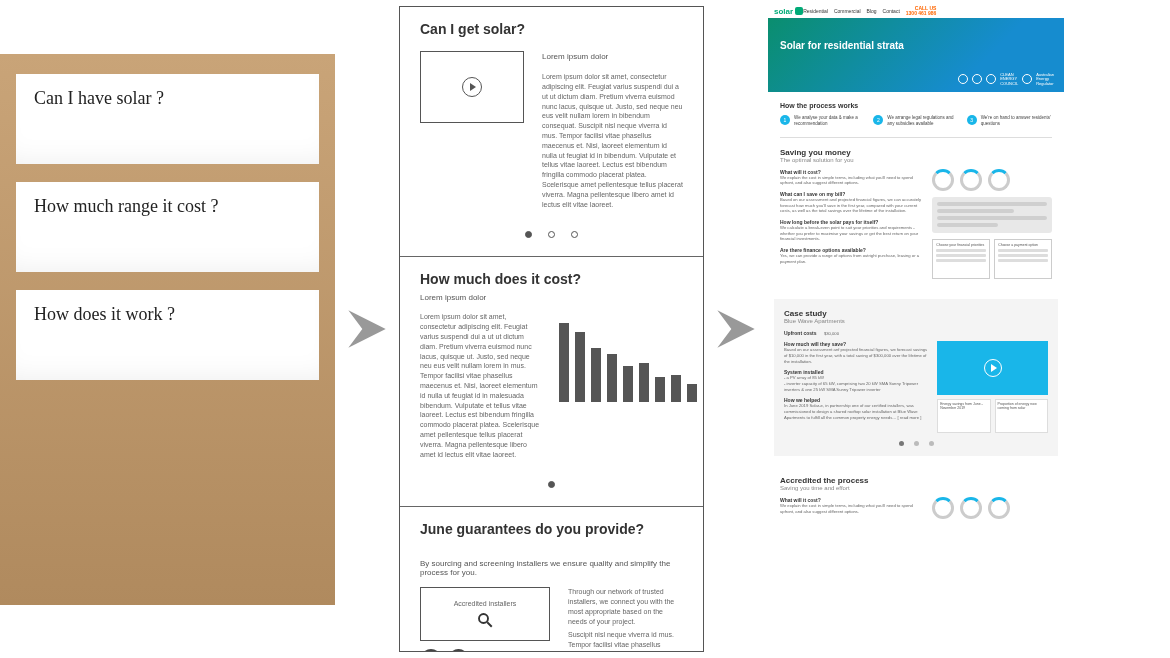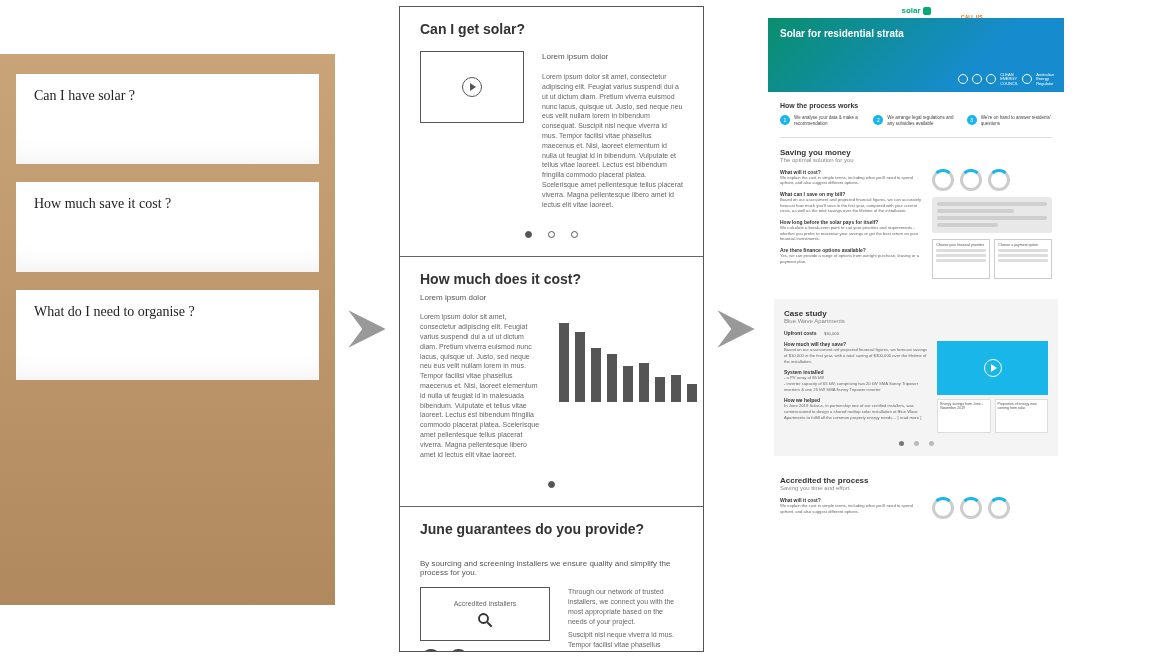--- a/index.html
+++ b/index.html
@@ -23,21 +23,21 @@
     padding: 20px 16px;
     display: flex;
     flex-direction: column;
     gap: 18px;
   }
   .index-card {
     background: #fff;
     height: 90px;
     padding: 14px 18px;
     font-family: "Comic Sans MS", cursive;
-    font-size: 14px;
+    font-size: 18px;
     color: #222;
     box-shadow: inset 0 -20px 30px -20px rgba(0,0,0,0.08);
   }
 
   
   .arrow {
     flex: 0 0 auto;
     width: 64px;
     display: flex;
     justify-content: center;
@@ -91,29 +91,29 @@
 
   
   .site {
     width: 296px;
     height: 650px;
     background:#fff;
     font-size: 5px;
     color:#555;
   }
   .site-header {
-    height: 14px; padding: 2px 6px; display:flex; align-items:center;flex-direction:column;
+    height: 14px; padding: 2px 6px; display:flex; align-items:center;
   }
   .logo { font-weight:bold; color:#0a7; font-size:8px; display:flex; align-items:center; gap:2px;}
   .logo .lb { width:8px; height:8px; background:#0a7; border-radius:2px; display:inline-block;}
   .nav { display:flex; gap:6px; font-size:5px; color:#333; align-items:center;}
   .nav-right { color:#f60; font-weight:bold; text-align:right; line-height:1.1;}
   .hero {
     height: 74px; background: linear-gradient(135deg,#0a8e6e,#168ccf 70%);
-    color:#fff; padding:10px 12px; position:relative;
+    color:#fff; padding:22px 12px; position:relative;
   }
   .hero-title { font-size:10px; font-weight:bold; }
   .hero-badges { position:absolute; right:10px; bottom:6px; display:flex; gap:4px; align-items:center;}
   .hb-circle { width:10px; height:10px; border:1px solid #fff; border-radius:50%; }
   .hb-text { font-size:4px; line-height:1.1; }
   .site-pad { padding: 10px 12px; }
   .proc-title { font-size:7px; font-weight:bold; color:#333; margin-bottom:6px;}
   .steps { display:flex; gap:8px; }
   .step { flex:1; display:flex; gap:4px; align-items:flex-start;}
   .step-num { width:10px; height:10px; background:#19b6e9; color:#fff; border-radius:50%; font-size:5px; display:flex; align-items:center; justify-content:center;}
@@ -148,22 +148,22 @@
   .case-dot { width:5px; height:5px; background:#bbb; border-radius:50%;}
   .case-dot.on { background:#777; }
   .hr { height:1px; background:#ddd; margin:0 12px;}
   .ml6 { margin-left:6px; }
 </style>
 </head>
 <body>
 
 <div class="cards-photo">
   <div class="index-card">Can I have solar ?</div>
-  <div class="index-card">How much save it cost ?</div>
-  <div class="index-card">What do I need to organise ?</div>
+  <div class="index-card">How much range it cost ?</div>
+  <div class="index-card">How does it work ?</div>
 </div>
 
 <div class="arrow">
   <svg viewBox="0 0 24 24" fill="#999">
       <path d="M4 4 L20 12 L4 20 L10 12 Z"></path>
     </svg>
 </div>
 
 <div class="wireframe">
 

